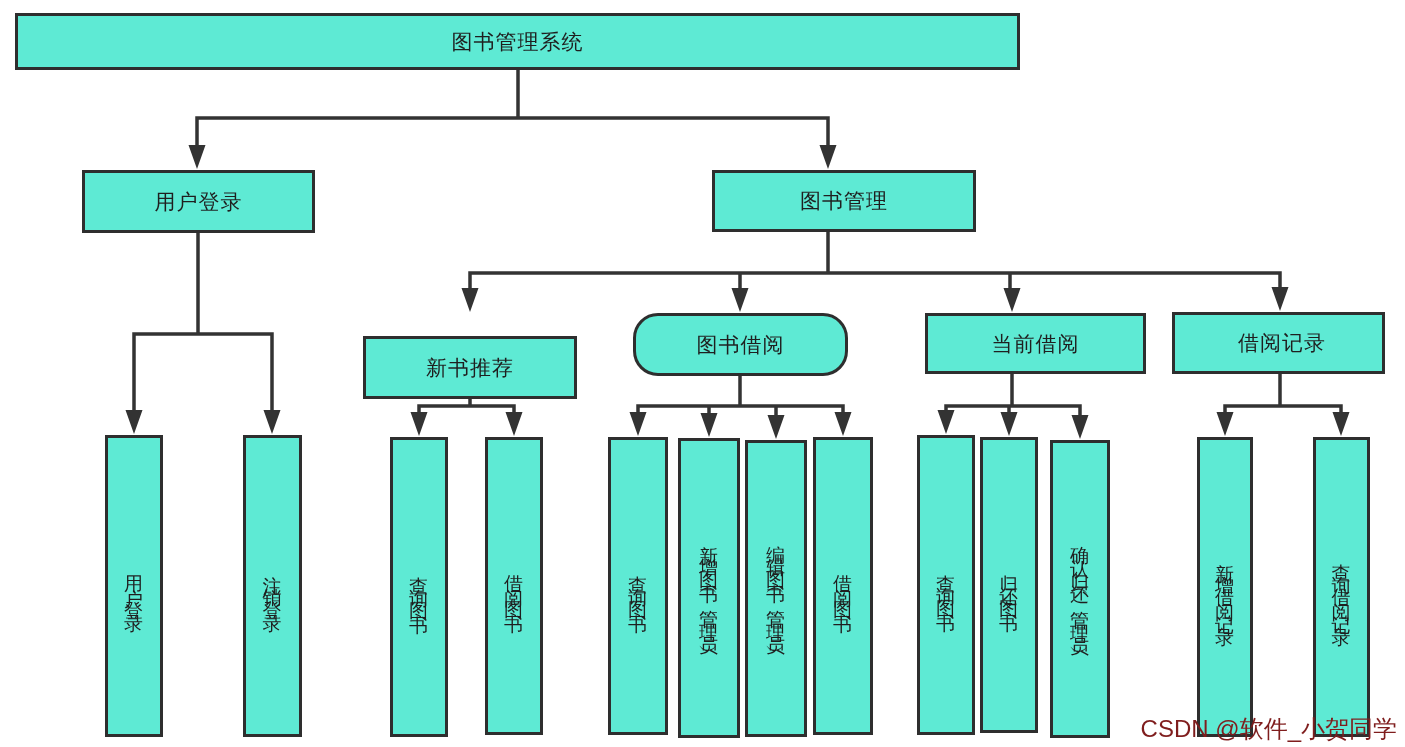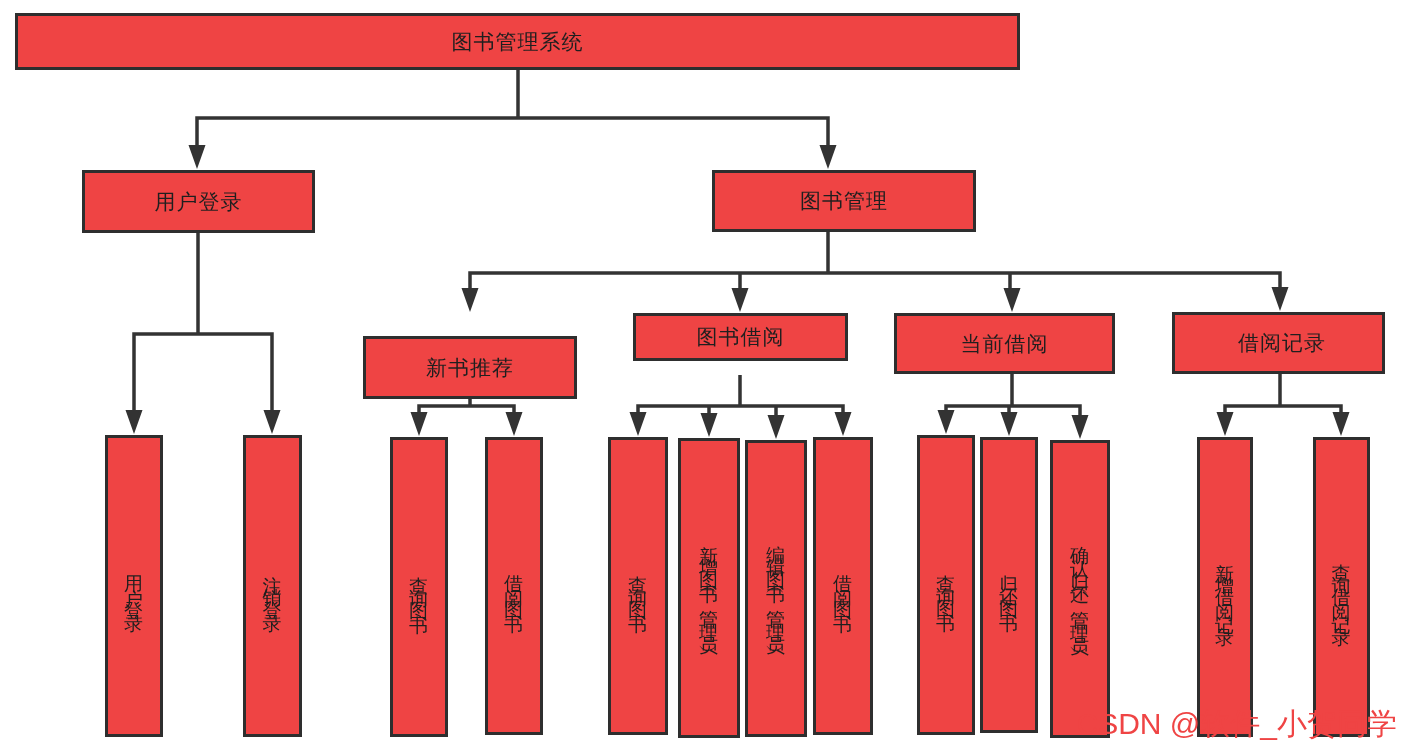--- a/index.html
+++ b/index.html
@@ -16,21 +16,21 @@
     overflow: hidden;
   }
   .connectors {
     position: absolute;
     left: 0; top: 0;
     width: 1405px; height: 747px;
     z-index: 1;
   }
   .node {
     position: absolute;
-    background: #ef4444;
+    background: #5eead4;
     border: 3px solid #2e2e2e;
     display: flex;
     align-items: center;
     justify-content: center;
     z-index: 2;
   }
   .hbox {
     font-size: 21px;
     letter-spacing: 1px;
     white-space: nowrap;
@@ -41,42 +41,42 @@
     font-size: 19px;
     line-height: 1;
     letter-spacing: 13px;
     white-space: nowrap;
   }
   
   .n-root            { left: 15px;   top: 13px;  width: 1005px; height: 57px; }
   .n-user-login      { left: 82px;   top: 170px; width: 233px;  height: 63px; }
   .n-book-mgmt       { left: 712px;  top: 170px; width: 264px;  height: 62px; }
   .n-new-books       { left: 363px;  top: 313px; width: 214px;  height: 63px; margin-top: 23px; }
-  .n-book-borrow     { left: 633px;  top: 313px; width: 215px;  height: 48px; }
-  .n-current-borrow  { left: 894px;  top: 313px; width: 221px;  height: 61px; align-items: center; }
+  .n-book-borrow     { left: 633px;  top: 313px; width: 215px;  height: 63px; border-radius: 25px; }
+  .n-current-borrow  { left: 925px;  top: 313px; width: 221px;  height: 61px; align-items: center; }
   .n-borrow-records  { left: 1172px; top: 312px; width: 213px;  height: 62px; padding-left: 7px; }
   .n-leaf-user-login { left: 105px;  top: 435px; width: 58px;   height: 302px; }
   .n-leaf-logout     { left: 243px;  top: 435px; width: 59px;   height: 302px; }
   .n-leaf-nb-query   { left: 390px;  top: 437px; width: 58px;   height: 300px; }
   .n-leaf-nb-borrow  { left: 485px;  top: 437px; width: 58px;   height: 298px; }
   .n-leaf-bb-query   { left: 608px;  top: 437px; width: 60px;   height: 298px; }
   .n-leaf-bb-add     { left: 678px;  top: 438px; width: 62px;   height: 300px; }
   .n-leaf-bb-edit    { left: 745px;  top: 440px; width: 62px;   height: 297px; }
   .n-leaf-bb-borrow  { left: 813px;  top: 437px; width: 60px;   height: 298px; }
   .n-leaf-cb-query   { left: 917px;  top: 435px; width: 58px;   height: 300px; }
   .n-leaf-cb-return  { left: 980px;  top: 437px; width: 58px;   height: 296px; }
   .n-leaf-cb-confirm { left: 1050px; top: 440px; width: 60px;   height: 298px; }
   .n-leaf-br-add     { left: 1197px; top: 437px; width: 56px;   height: 300px; }
   .n-leaf-br-query   { left: 1313px; top: 437px; width: 57px;   height: 300px; }
   .watermark {
     position: absolute;
     right: 8px;
     bottom: 2px;
-    font-size: 30px;
-    color: #ef4444;
+    font-size: 24px;
+    color: #7f1d1d;
     z-index: 5;
     white-space: nowrap;
     margin-top: 11px;
   }
 </style>
 </head>
 <body>
 
 <div class="canvas">
 

